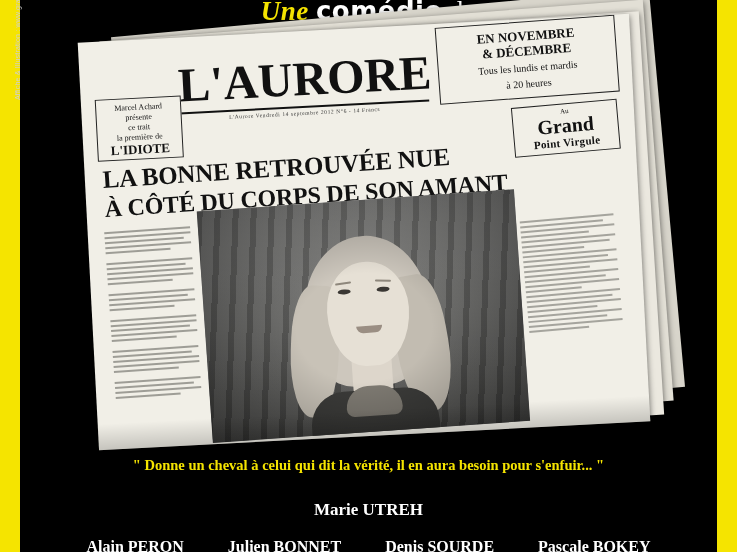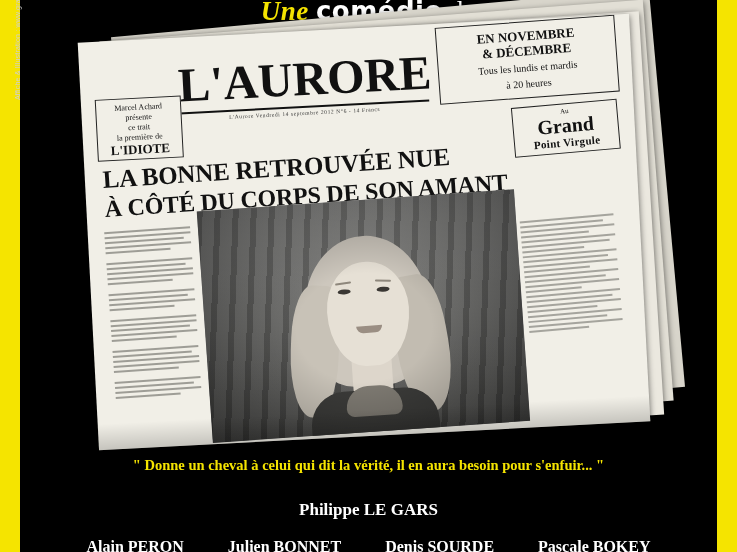--- a/index.html
+++ b/index.html
@@ -553,21 +553,21 @@
         <div class="vignette"></div>
       </div>
 
       <div class="fold"></div>
     </div>
   </div>
 
   <div class="quote">" Donne un cheval à celui qui dit la vérité, il en aura besoin pour s'enfuir... "</div>
 
   <div class="cast-row-1">
-    <span>Philippe LE GARS</span>
+    <span>Marie UTREH</span>
   </div>
 
   <div class="cast-row-2">
     <span>Alain PERON</span>
     <span>Julien BONNET</span>
     <span>Denis SOURDE</span>
     <span>Pascale BOKEY</span>
   </div>
 
 </div>

